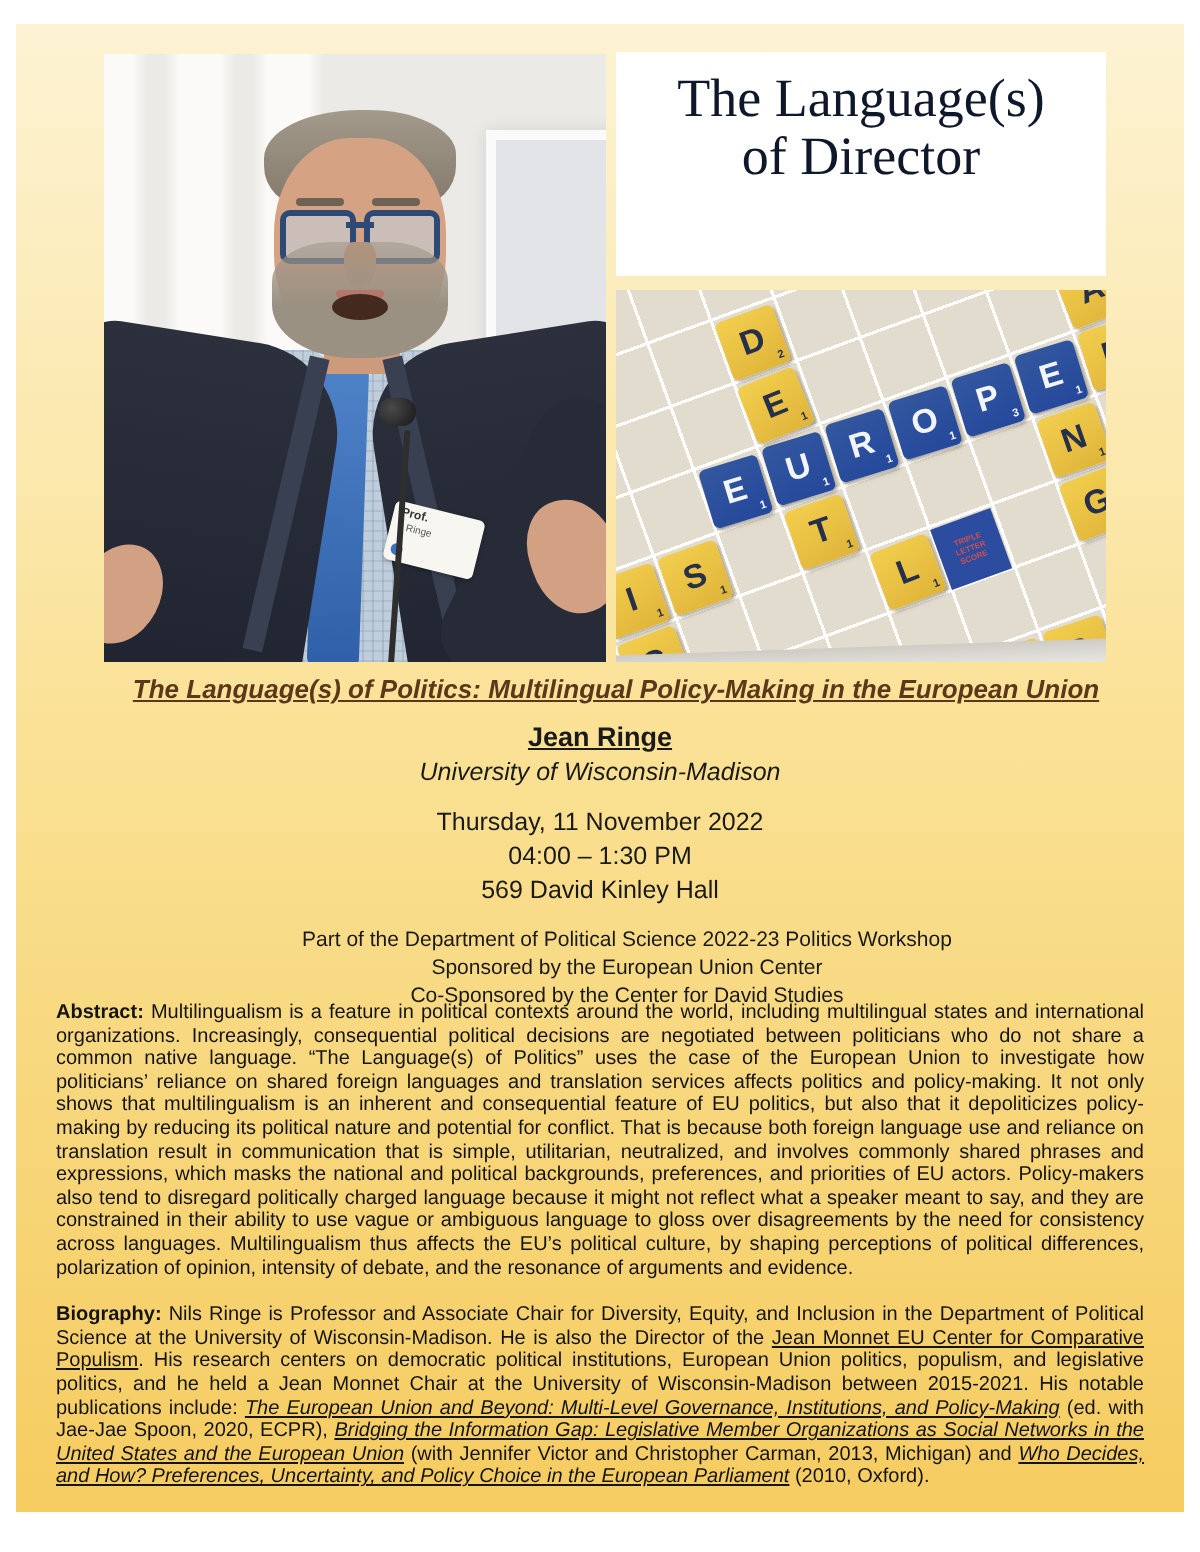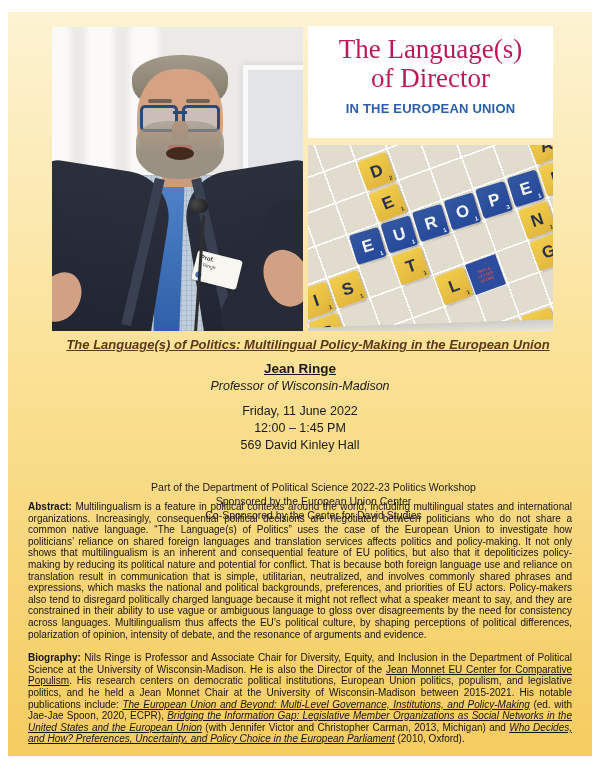--- a/index.html
+++ b/index.html
@@ -50,21 +50,21 @@
     transform:rotate(14deg);box-shadow:0 1px 2px rgba(0,0,0,.25);padding:3px 4px;box-sizing:border-box;}
   .nametag .l1{font-size:6px;font-weight:bold;color:#333;line-height:7px;}
   .nametag .l2{font-size:5px;color:#555;line-height:6px;margin-left:4px;}
   .nametag .logo{position:absolute;left:3px;bottom:3px;width:6px;height:6px;border-radius:50%;background:#3F72B8;}
   .mic-rod{position:absolute;left:146px;top:188px;width:3px;height:120px;background:#2E2E2E;transform:rotate(4deg);border-radius:2px;}
   .mic-head{position:absolute;left:137px;top:172px;width:19px;height:14px;border-radius:7px;background:radial-gradient(circle at 35% 35%,#4A4A4A,#161616);}
 
   
   .right-col{position:absolute;left:300px;top:14px;width:245px;}
   .title-panel{background:#FFFFFF;height:112px;text-align:center;padding-top:9px;box-sizing:border-box;}
-  .main-title{font-family:"Liberation Serif",serif;font-size:27px;line-height:29px;color:#be185d;}
+  .main-title{font-family:"Liberation Serif",serif;font-size:27px;line-height:29px;color:#0f172a;}
   .sub-title{margin-top:7px;font-size:13px;line-height:17px;font-weight:bold;color:#2B5EAC;letter-spacing:.2px;}
   .photo-scrabble{position:relative;margin-top:7px;height:186px;overflow:hidden;background:#E2DCCE;}
   .board{position:absolute;left:50%;top:50%;width:462px;height:378px;
     transform:translate(-50%,-54%) rotate(-20deg) scale(0.8);
     background:
       repeating-linear-gradient(90deg,rgba(255,255,255,.95) 0 2px,transparent 2px 42px),
       repeating-linear-gradient(0deg,rgba(255,255,255,.95) 0 2px,transparent 2px 42px),
       #E2DCCE;}
   .sq{position:absolute;width:40px;height:40px;display:flex;align-items:center;justify-content:center;
     font-size:5px;font-weight:bold;text-align:center;line-height:1.2;padding:2px;box-sizing:border-box;}
@@ -76,21 +76,21 @@
   .tile.blue{background:linear-gradient(160deg,#33589F,#24479B);color:#F2F4F8;}
   .tile .v{font-size:7px;position:absolute;right:3px;bottom:2px;font-weight:bold;}
   .board-edge{position:absolute;left:-10px;bottom:-4px;width:120%;height:12px;background:linear-gradient(180deg,#CFCCC6,#E8E6E1);transform:rotate(-2deg);}
 
   
   .center-block{position:absolute;left:0;right:0;top:325px;text-align:center;color:#1A1A1A;}
   .session-title{font-size:13px;font-weight:bold;font-style:italic;text-decoration:underline;color:#5B371B;padding-left:16px;}
   .speaker-name{margin-top:9px;font-size:13.5px;font-weight:bold;text-decoration:underline;}
   .affiliation{margin-top:3px;font-size:12.5px;font-style:italic;}
   .when-where{margin-top:10px;font-size:12.5px;line-height:17px;}
-  .sponsors{margin-top:26px;font-size:10.5px;line-height:14px;padding-left:27px;}
+  .sponsors{margin-top:9px;font-size:10.5px;line-height:14px;padding-left:27px;}
 
   
   .paras{position:absolute;left:20px;right:20px;top:489px;color:#141414;}
   .para{font-size:10px;line-height:11.6px;text-align:justify;}
   .para + .para{margin-top:12px;}
   .para b{font-weight:bold;}
   .u{text-decoration:underline;}
   .bi{font-style:italic;text-decoration:underline;}
 </style>
 </head>
@@ -137,21 +137,20 @@
     <div class="mic-head"></div>
   </div>
 
   <div class="right-col">
     <div class="title-panel">
       <div class="main-title">
         <div>The Language(s)</div>
         <div>of Director</div>
       </div>
       <div class="sub-title">
-        <div>IN THE EUROPEAN UNION</div>
       </div>
     </div>
     <div class="photo-scrabble">
       <div class="board">
           <div class="sq red" style="left: 85px; top: 1px;"></div>
           <div class="sq navy" style="left: 253px; top: 253px;">TRIPLE LETTER SCORE</div>
           <div class="tile blue" style="left: 128px; top: 170px; transform: rotate(3deg);">E<span class="v">1</span></div>
           <div class="tile blue" style="left: 170px; top: 170px; transform: rotate(3deg);">U<span class="v">1</span></div>
           <div class="tile blue" style="left: 212px; top: 170px; transform: rotate(3deg);">R<span class="v">1</span></div>
           <div class="tile blue" style="left: 254px; top: 170px; transform: rotate(3deg);">O<span class="v">1</span></div>
@@ -173,24 +172,24 @@
           <div class="tile yellow" style="left: 296px; top: 338px; transform: rotate(2deg);">S<span class="v">1</span></div>
           <div class="tile yellow" style="left: 338px; top: 338px; transform: rotate(2deg);">K</div>
         </div>
       <div class="board-edge"></div>
     </div>
   </div>
 
   <div class="center-block">
     <div class="session-title">The Language(s) of Politics: Multilingual Policy-Making in the European Union</div>
     <div class="speaker-name">Jean Ringe</div>
-    <div class="affiliation">Professor of Wisconsin-Madison</div>
+    <div class="affiliation">University of Wisconsin-Madison</div>
     <div class="when-where">
-      <div>Friday, 11 June 2022</div>
-      <div>12:00 – 1:45 PM</div>
+      <div>Thursday, 11 November 2022</div>
+      <div>04:00 – 1:30 PM</div>
       <div>569 David Kinley Hall</div>
     </div>
     <div class="sponsors">
       <div>Part of the Department of Political Science 2022-23 Politics Workshop</div>
       <div>Sponsored by the European Union Center</div>
       <div>Co-Sponsored by the Center for David Studies</div>
     </div>
   </div>
 
   <div class="paras">

